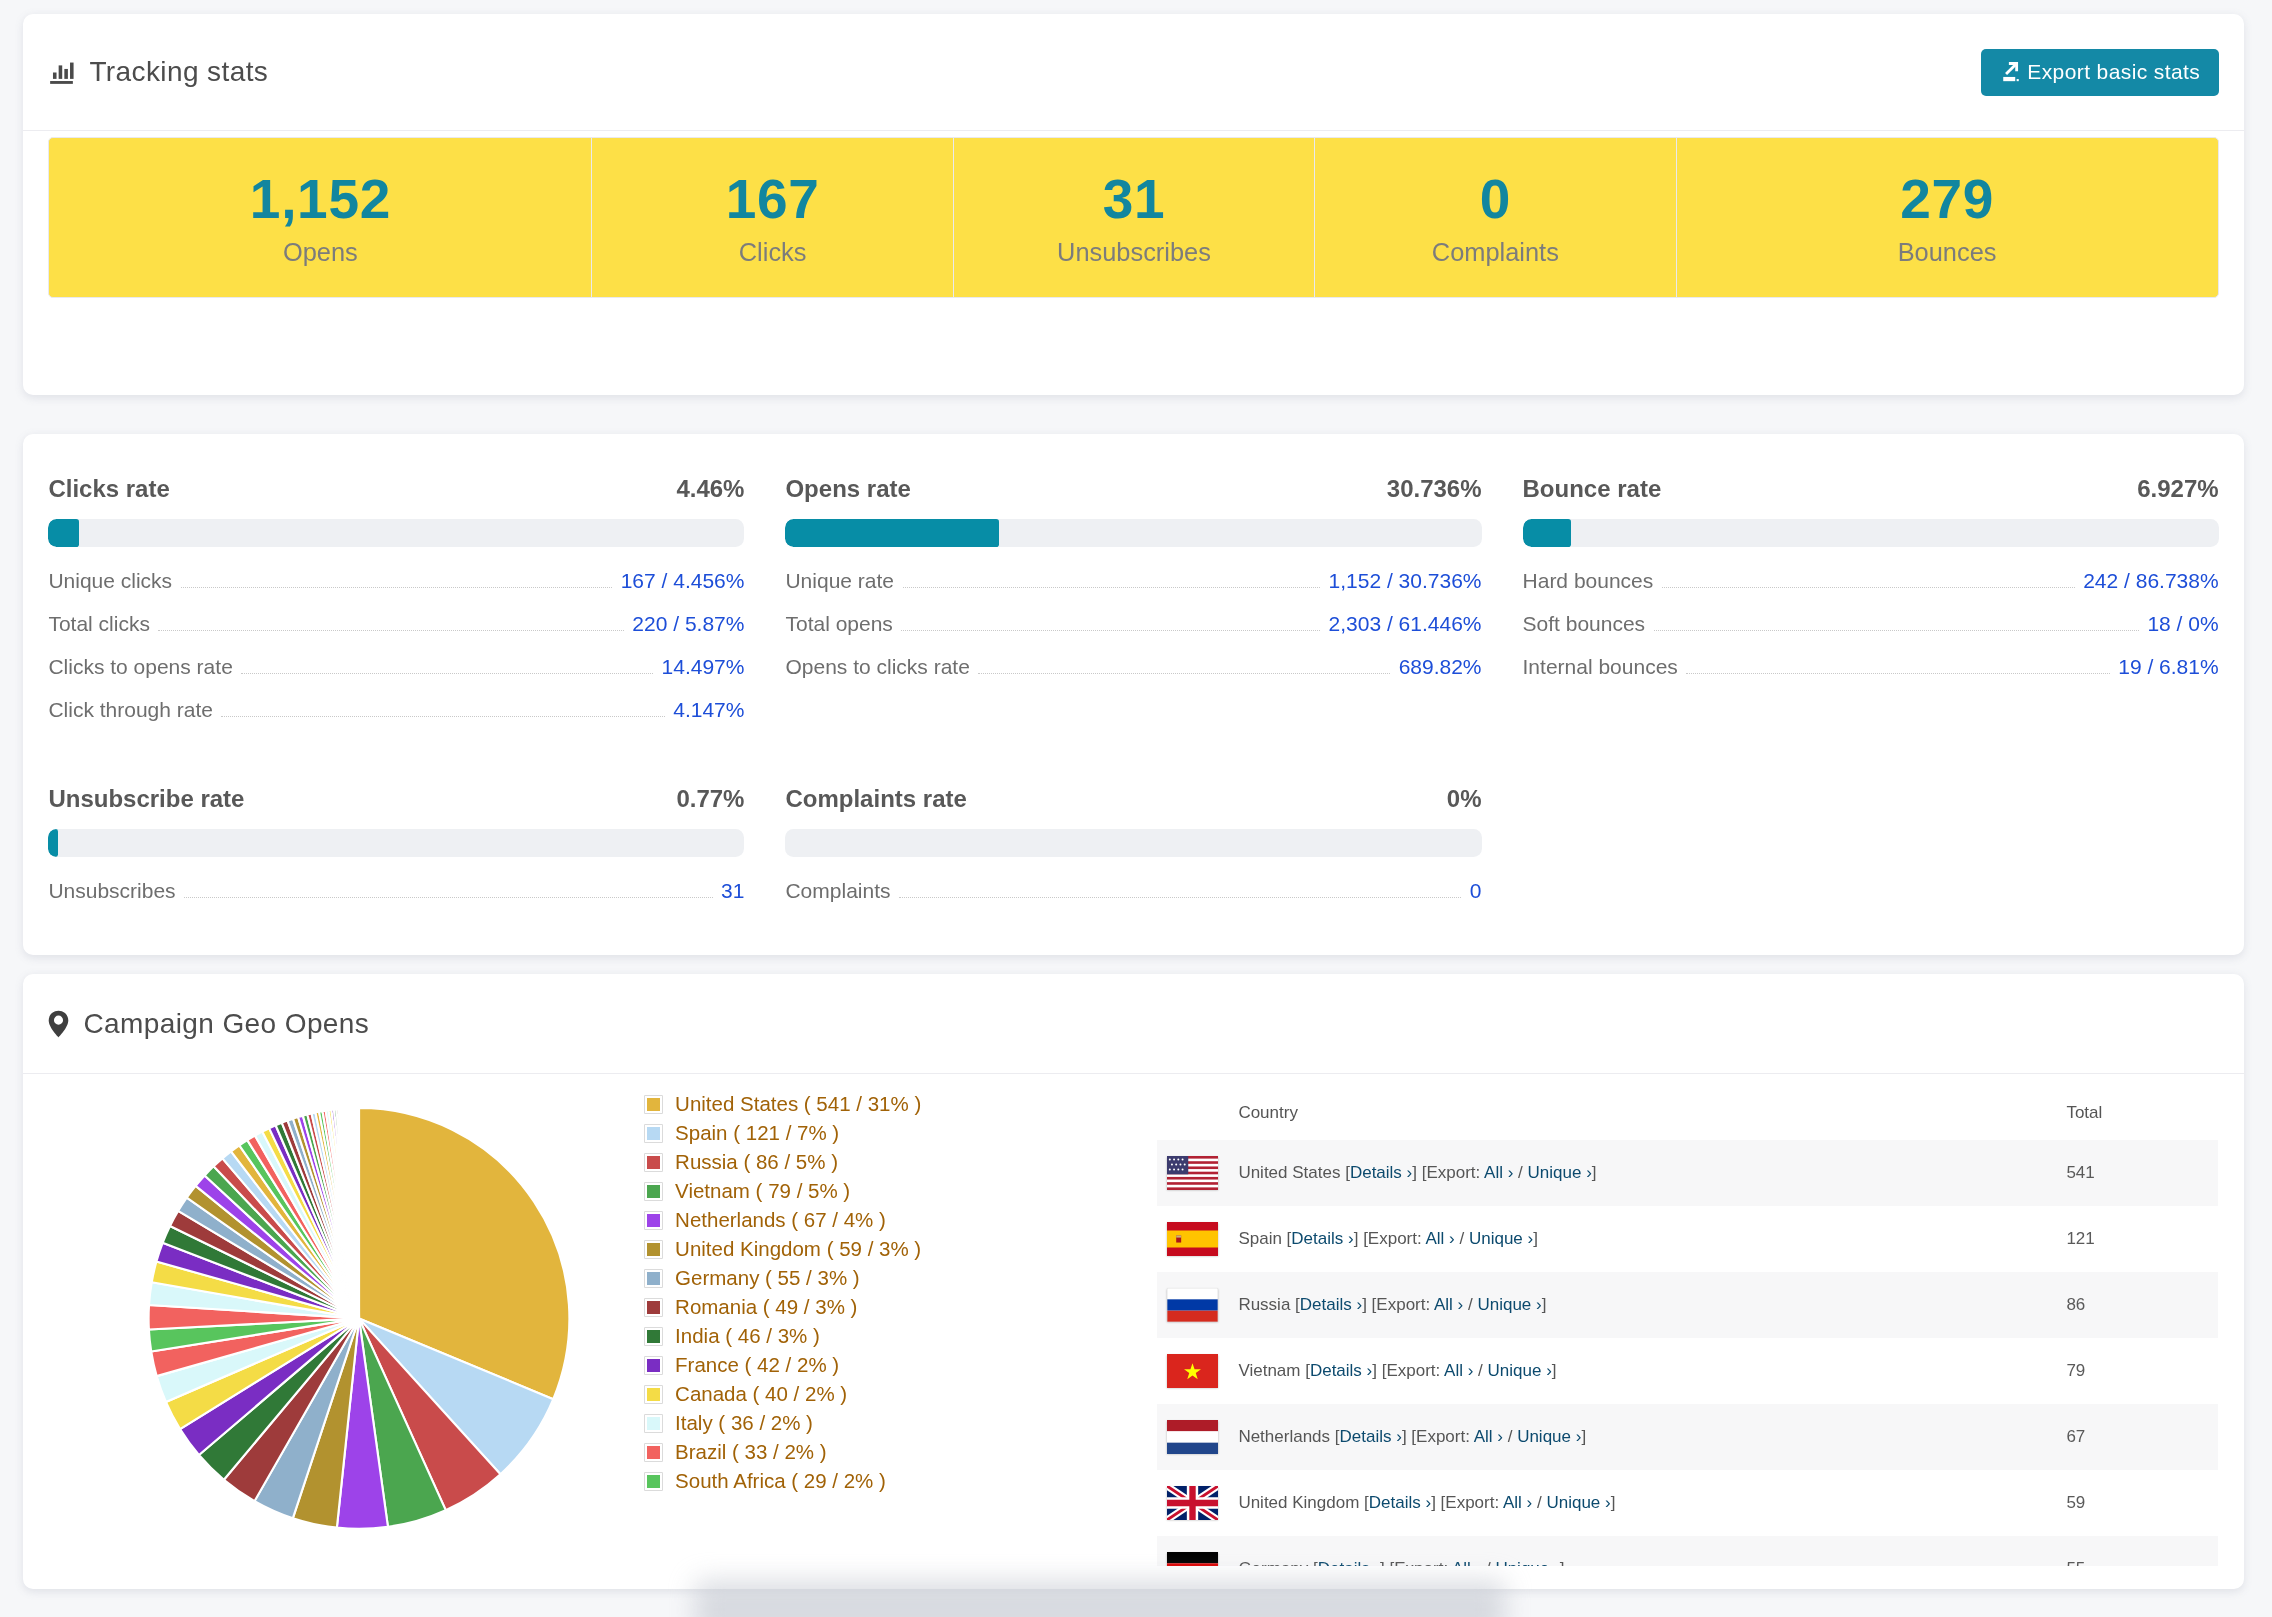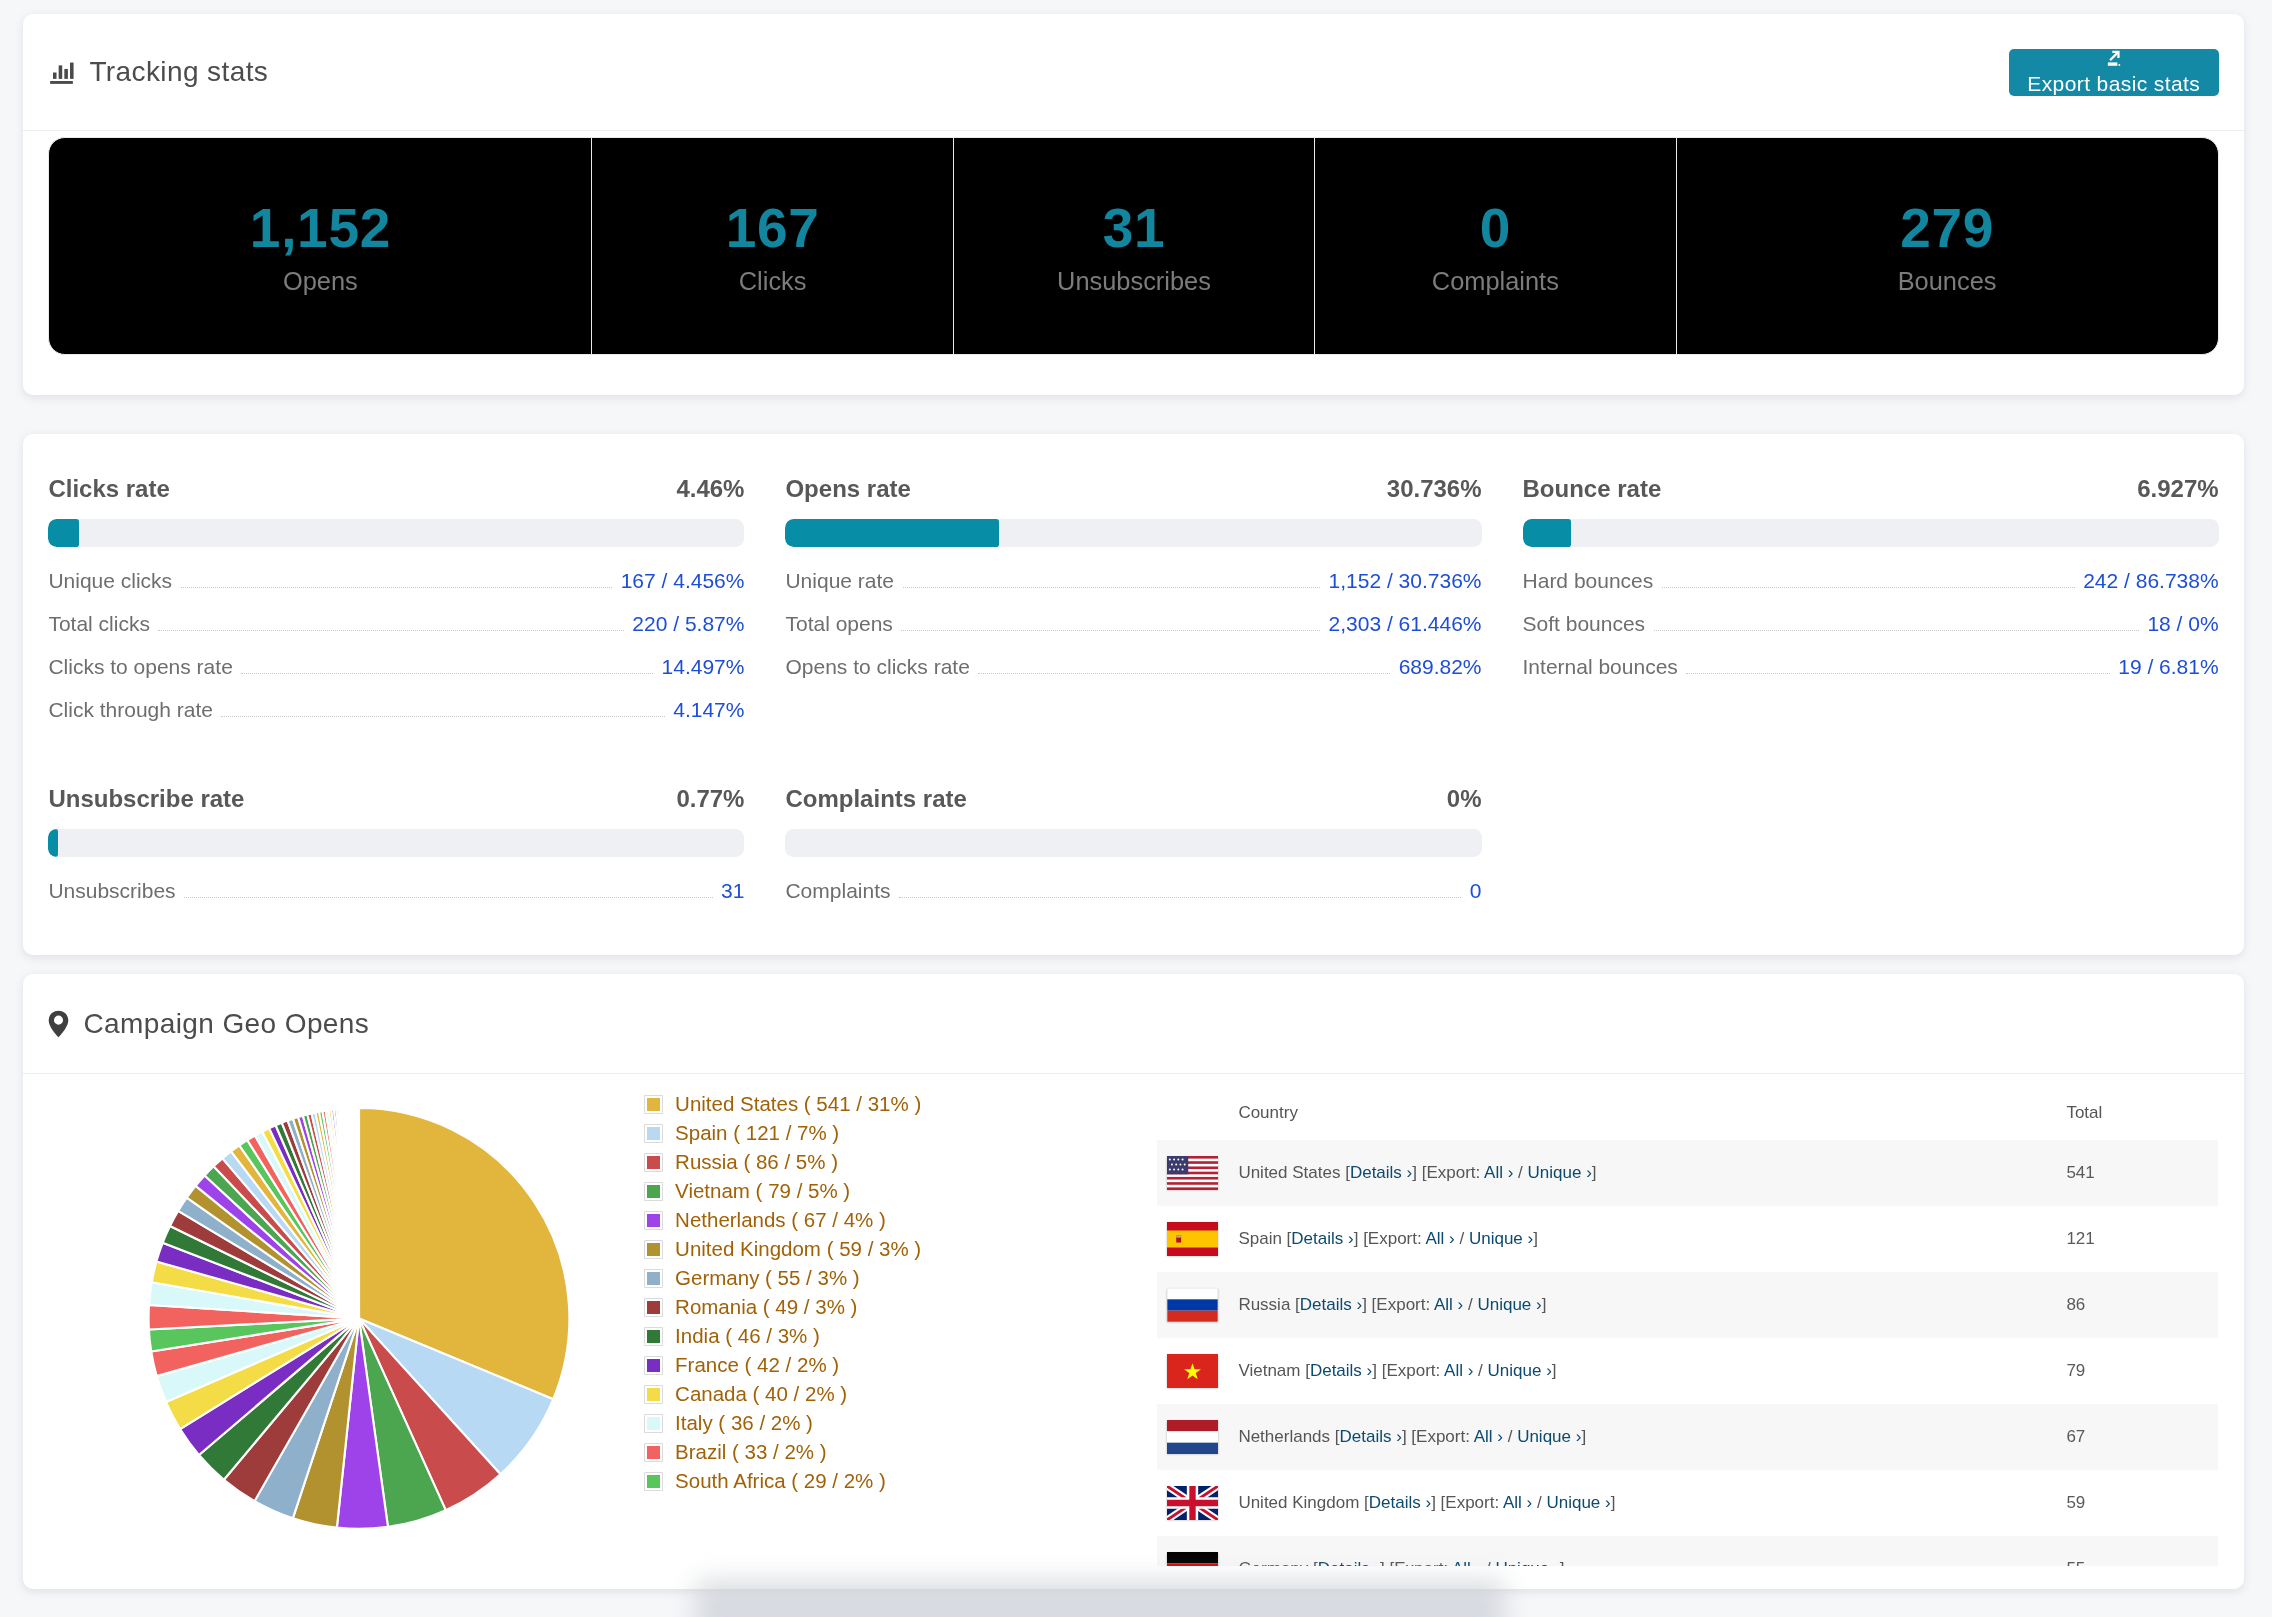--- a/index.html
+++ b/index.html
@@ -23,27 +23,27 @@
   .card-title { display:flex; align-items:center; gap:14px;
     font-size:28px; color:#4c4c4c; letter-spacing:0.4px; }
   .card-title svg { flex:0 0 auto; }
 
   
   #card-tracking { top:14px; height:381px; }
   .export-btn {
     display:flex; align-items:center; gap:4px;
     background:#1489a6; color:#ffffff; border:none; border-radius:5px;
     height:47px; padding:0 18.4px; font-size:21px;
-    font-family:inherit; letter-spacing:0.4px; cursor:pointer;flex-direction:column;
+    font-family:inherit; letter-spacing:0.4px; cursor:pointer;
   }
   .stats-row {
-    margin:5.6px 25.4px 0; height:218px;
-    border:0.7px solid #e9e9ee; border-radius:17px;
+    margin:5.6px 25.4px 0; height:161px;
+    border:0.7px solid #e9e9ee; border-radius:5px;
     display:grid; grid-template-columns:1.5fr 1fr 1fr 1fr 1.5fr;
-    background:#000000;
+    background:#fde047;
   }
   .stat-cell {
     display:flex; flex-direction:column; align-items:center; justify-content:center;
     border-left:0.7px solid #e9e9ee;
   }
   .stat-cell:first-child { border-left:none; }
   .stat-value { font-size:55px; font-weight:bold; color:#12869f; letter-spacing:0.7px; }
   .stat-label { font-size:25.4px; color:#7c7c7c; margin-top:7px; }
 
   

